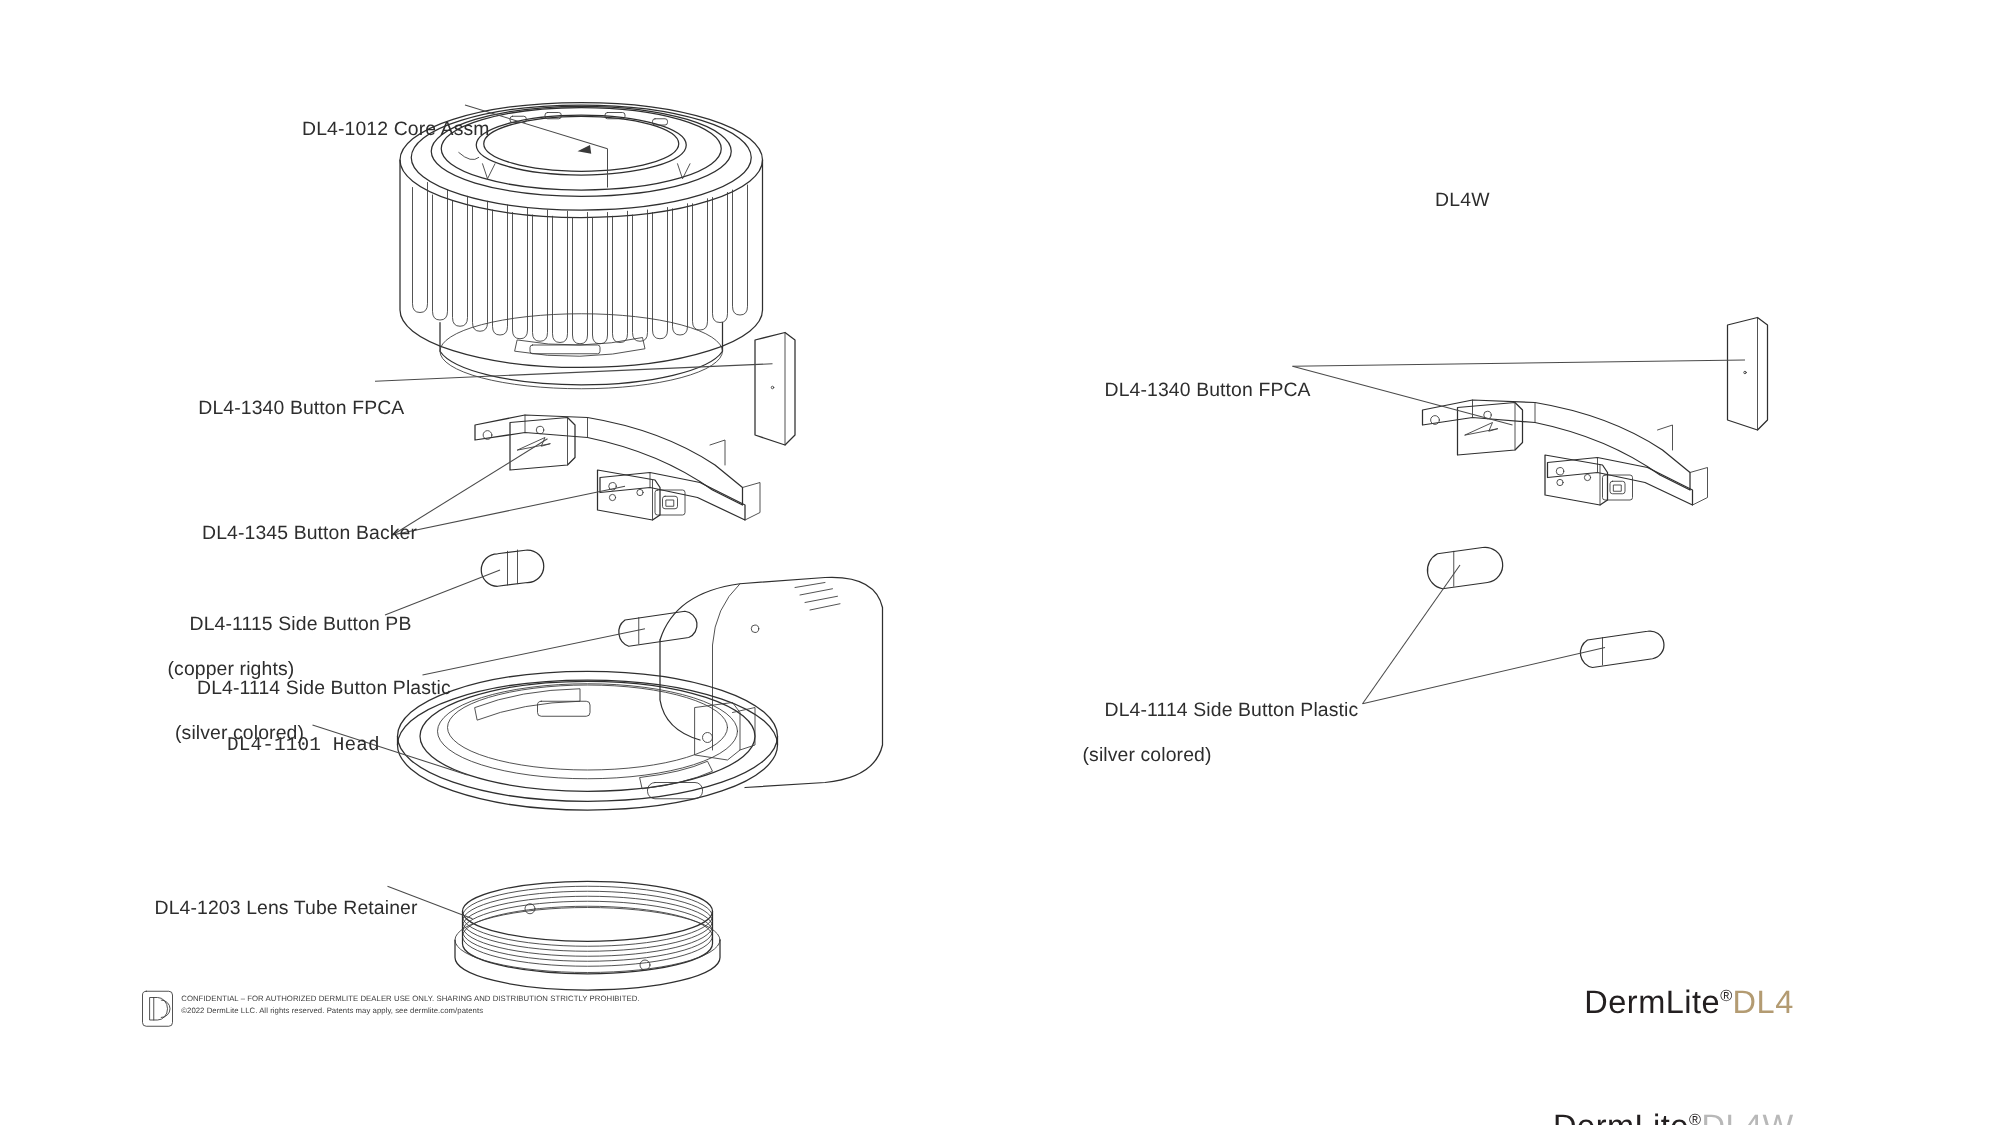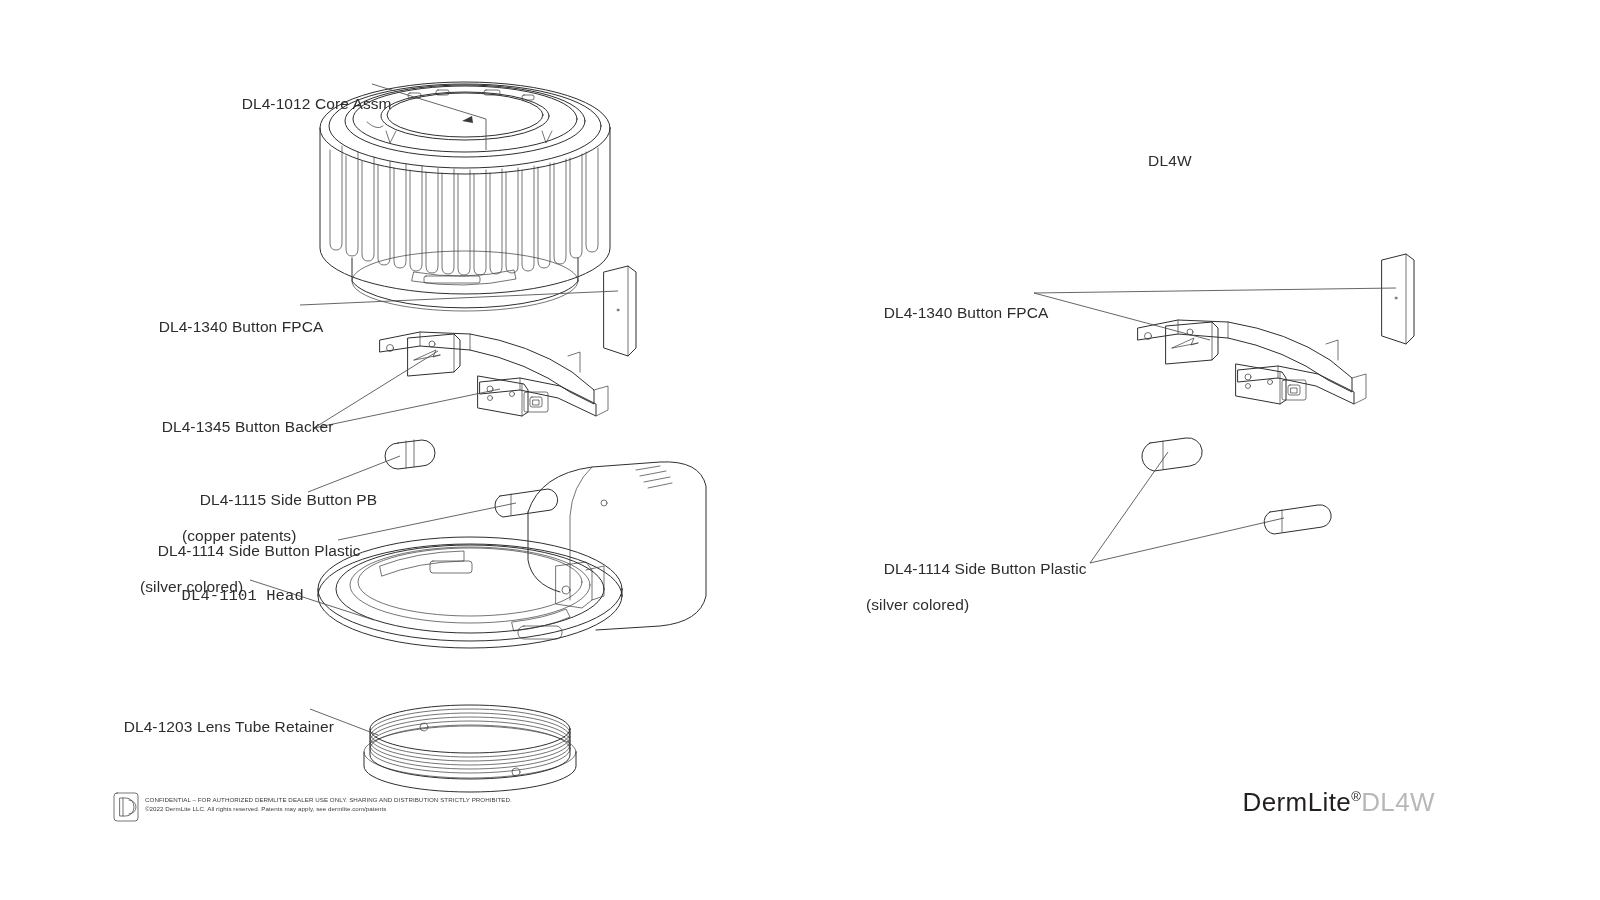--- a/index.html
+++ b/index.html
@@ -307,23 +307,23 @@
   </div>
 
   <div class="callout" style="left:141px; top:300px;">
     <span>DL4-1340 Button FPCA</span>
   </div>
 
   <div class="callout" style="left:144px; top:400px;">
     <span>DL4-1345 Button Backer</span>
   </div>
 
-  <div class="callout" style="left:134px; top:473px;margin-left:48px;">
+  <div class="callout" style="left:134px; top:473px;">
     <span>DL4-1115 Side Button PB</span>
-    <span class="sub">(copper patents)</span>
+    <span class="sub">(copper rights)</span>
   </div>
 
   <div class="callout" style="left:140px; top:524px;">
     <span>DL4-1114 Side Button Plastic</span>
     <span class="sub">(silver colored)</span>
   </div>
 
   <div class="callout" style="left:144px; top:569px;font-family:Liberation Mono, monospace;">
     <span>DL4-1101 Head</span>
   </div>
@@ -341,17 +341,20 @@
   <div class="callout" style="left:866px; top:542px;">
     <span>DL4-1114 Side Button Plastic</span>
     <span class="sub">(silver colored)</span>
   </div>
 
   <div class="footer-legal" style="left:145px; top:796px;">CONFIDENTIAL – FOR AUTHORIZED DERMLITE DEALER USE ONLY. SHARING AND DISTRIBUTION STRICTLY PROHIBITED.</div>
   <div class="footer-legal" style="left:145px; top:805px;">©2022 DermLite LLC. All rights reserved. Patents may apply, see dermlite.com/patents</div>
 
   <div class="brandblock" style="left:1150px; top:750px; width:285px;">
     <div class="brandline">
+      <span class="brand-main">DermLite</span><span class="brand-dot">®</span><span class="brand-model-gold">DL4</span>
+    </div>
+    <div class="brandline">
       <span class="brand-main">DermLite</span><span class="brand-dot">®</span><span class="brand-model-gray">DL4W</span>
     </div>
   </div>
 
 </div>
 
 </body></html>

